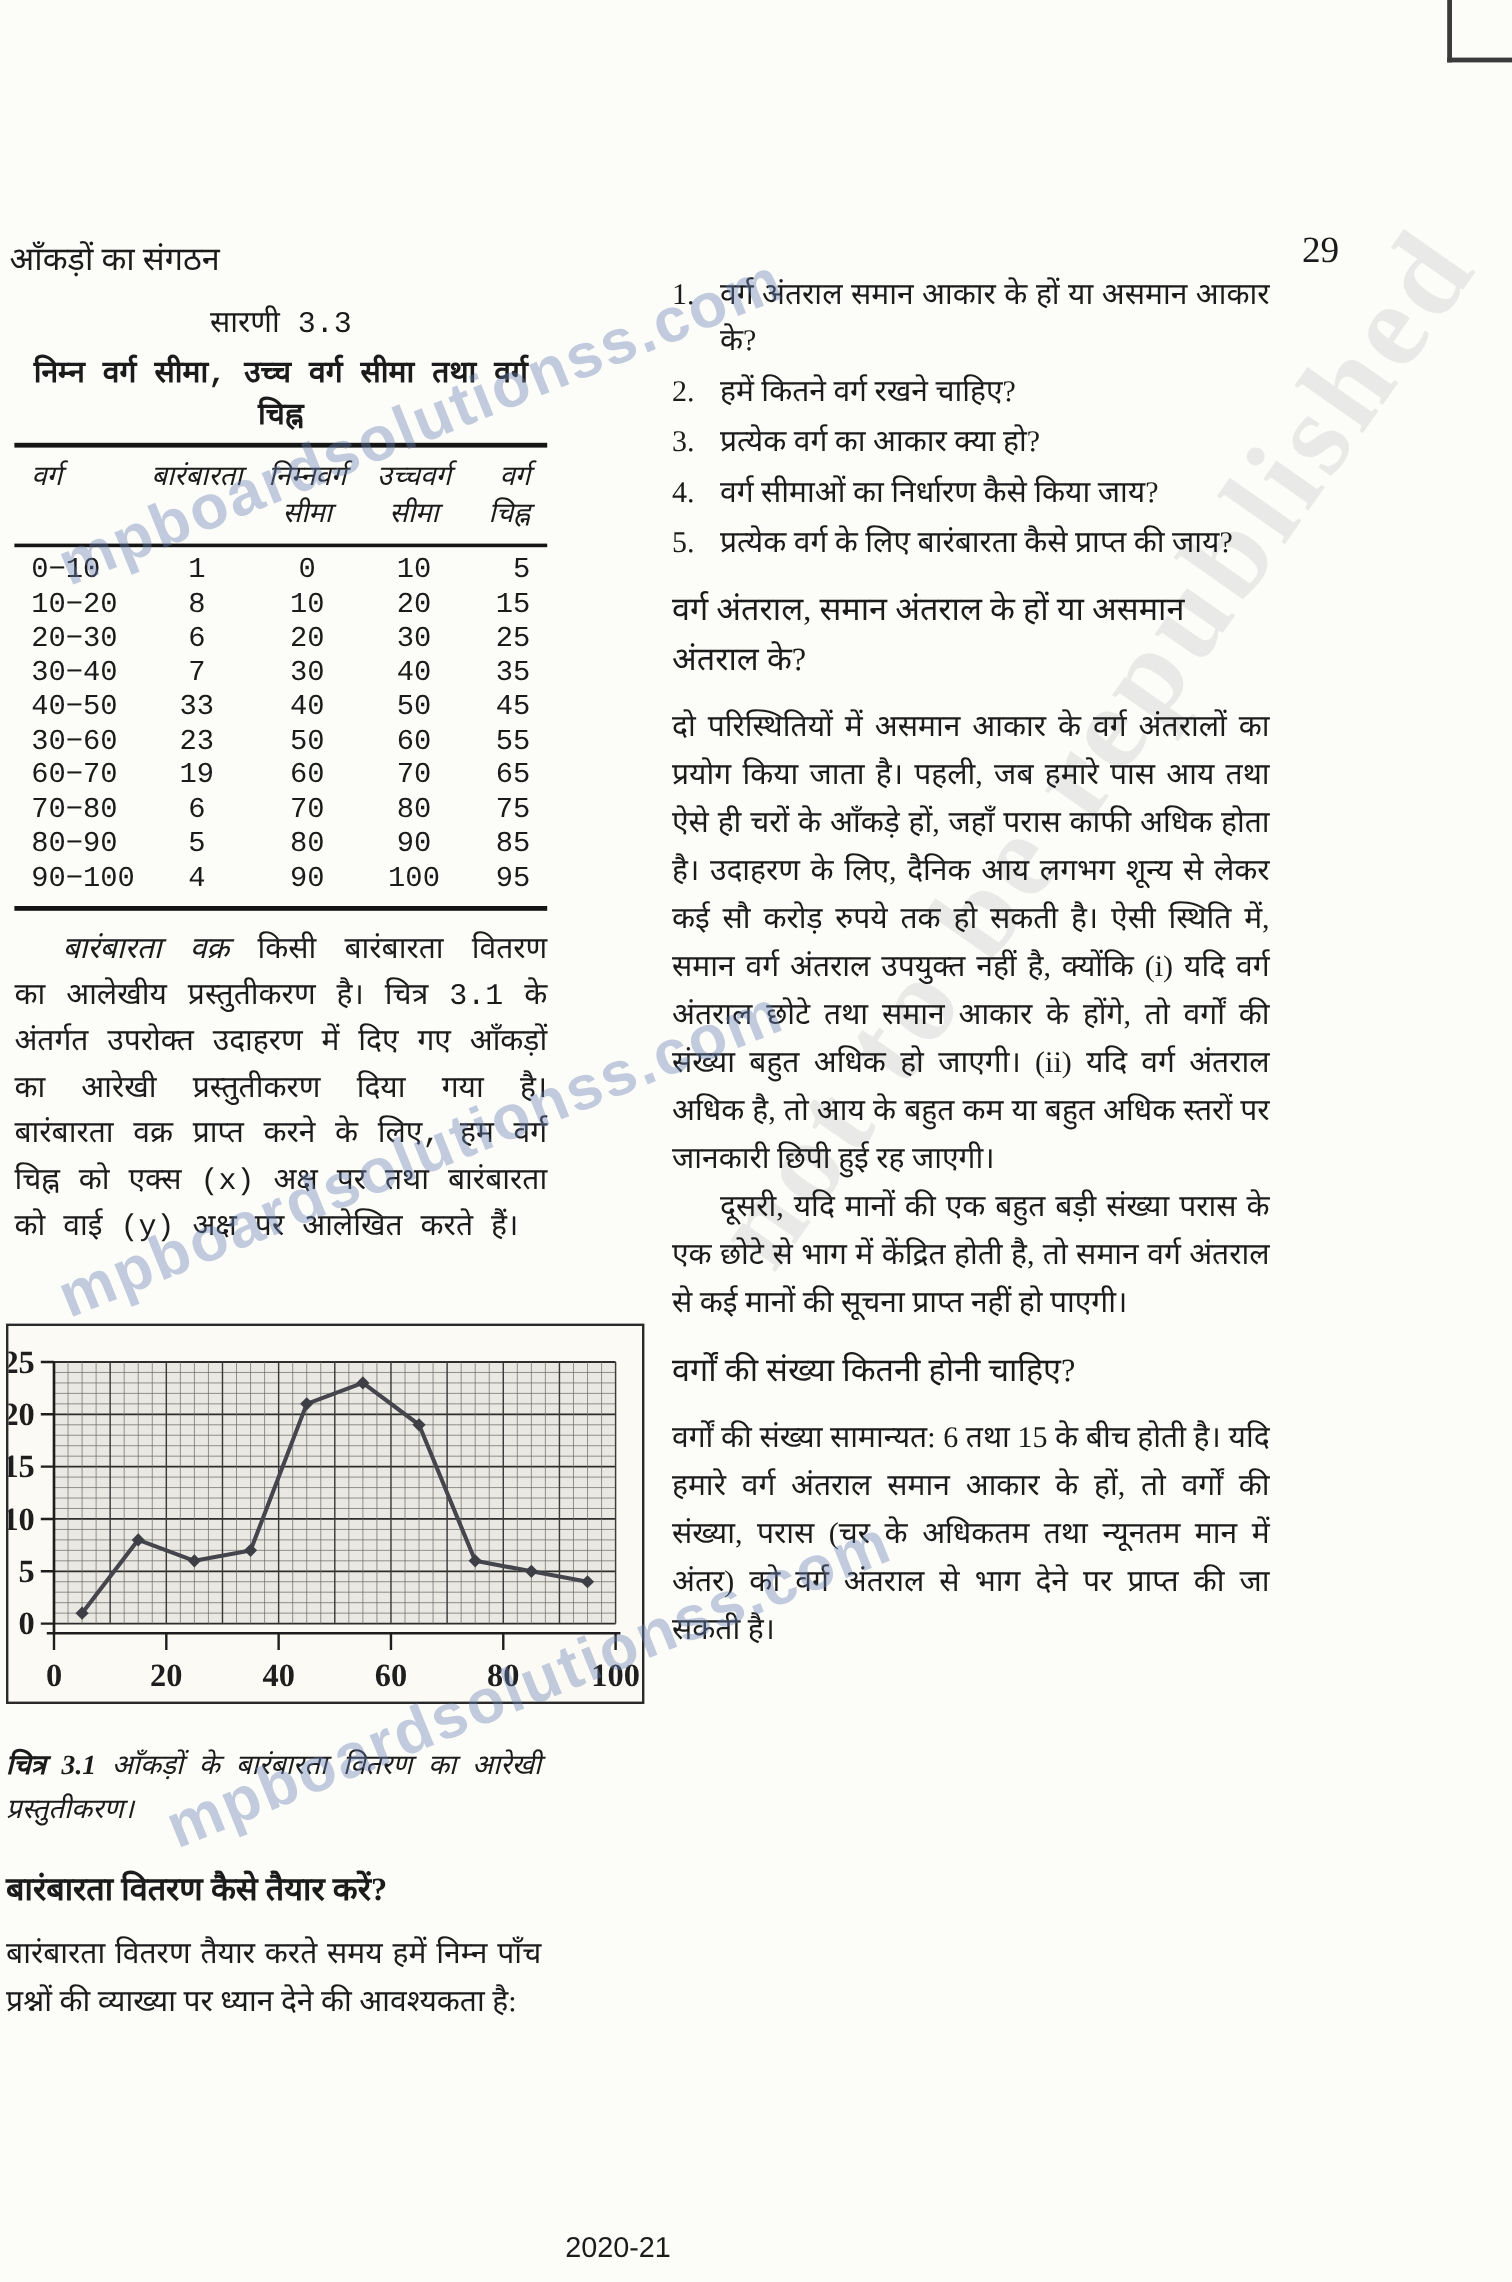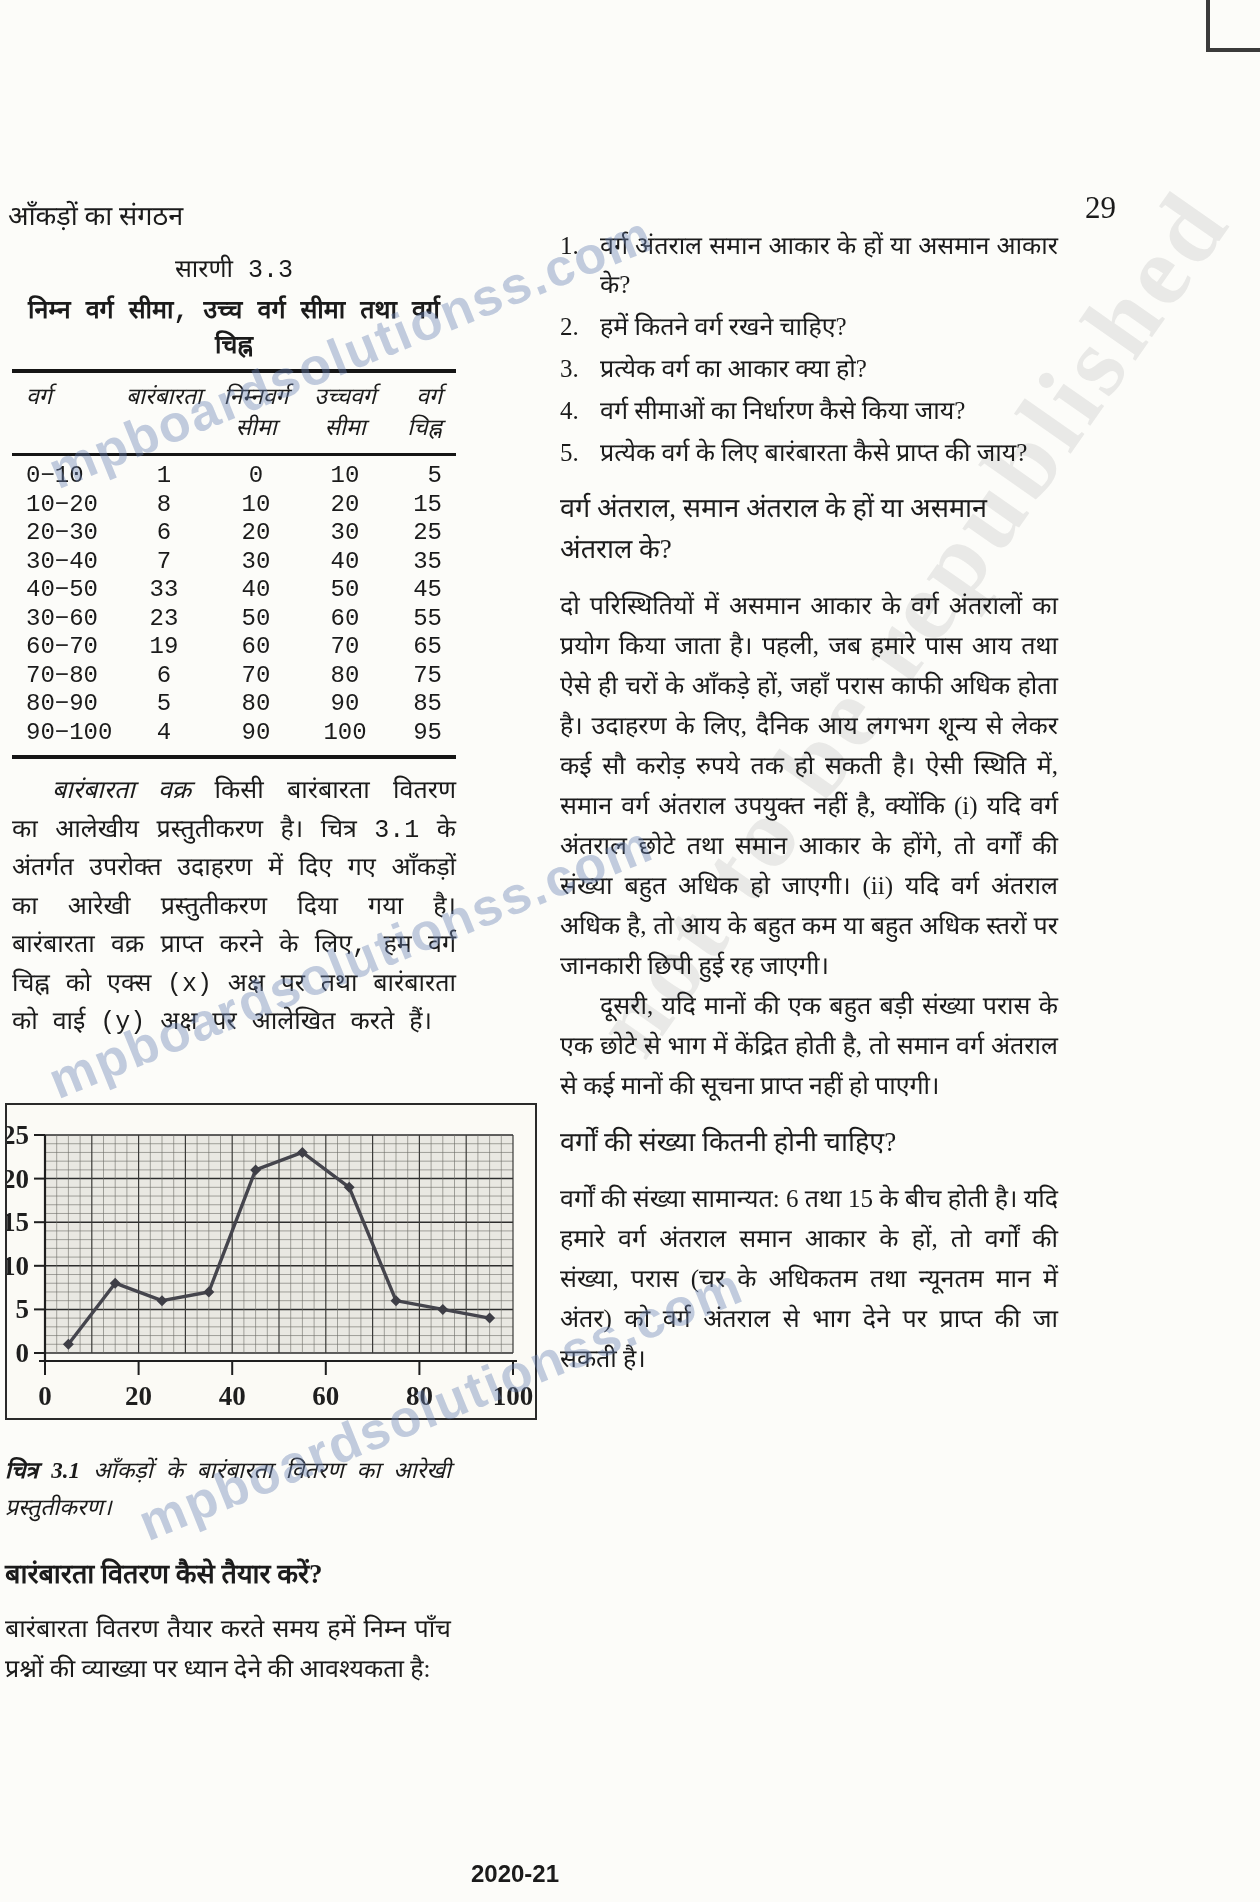--- a/index.html
+++ b/index.html
@@ -44,21 +44,21 @@
   
   .right-col{left:560px;top:226px;width:498px;}
   .q-row{display:flex;margin-bottom:3px;}
   .q-num{width:40px;flex:0 0 40px;font-size:25px;line-height:39px;}
   .q-text{flex:1;font-size:25px;line-height:39px;text-align:justify;}
   .r-heading{font-size:27px;font-weight:normal;line-height:41px;margin-top:16px;}
   .r-para{font-size:25px;line-height:40px;text-align:justify;margin-top:16px;}
   .r-para.cont{margin-top:0;}
   
   .footer{left:430px;top:1860px;width:170px;text-align:center;font-size:24px;
-    font-family:"Liberation Sans","DejaVu Sans",sans-serif;font-weight:bold;}
+    font-family:"Liberation Sans","DejaVu Sans",sans-serif;}
   
   .wm-site{position:absolute;font-family:"Liberation Sans","DejaVu Sans",sans-serif;
     font-weight:bold;font-size:52px;letter-spacing:2px;color:rgba(105,130,180,0.40);
     transform:rotate(-22deg);transform-origin:left top;white-space:nowrap;
     pointer-events:none;z-index:6;}
   .wm-pub{position:absolute;left:570px;top:1010px;font-family:"Liberation Serif",serif;
     font-weight:bold;font-size:100px;letter-spacing:6px;color:rgba(148,148,152,0.18);
     transform:rotate(-55deg);transform-origin:left top;white-space:nowrap;
     pointer-events:none;z-index:0;}
   .content{position:relative;z-index:1;}

